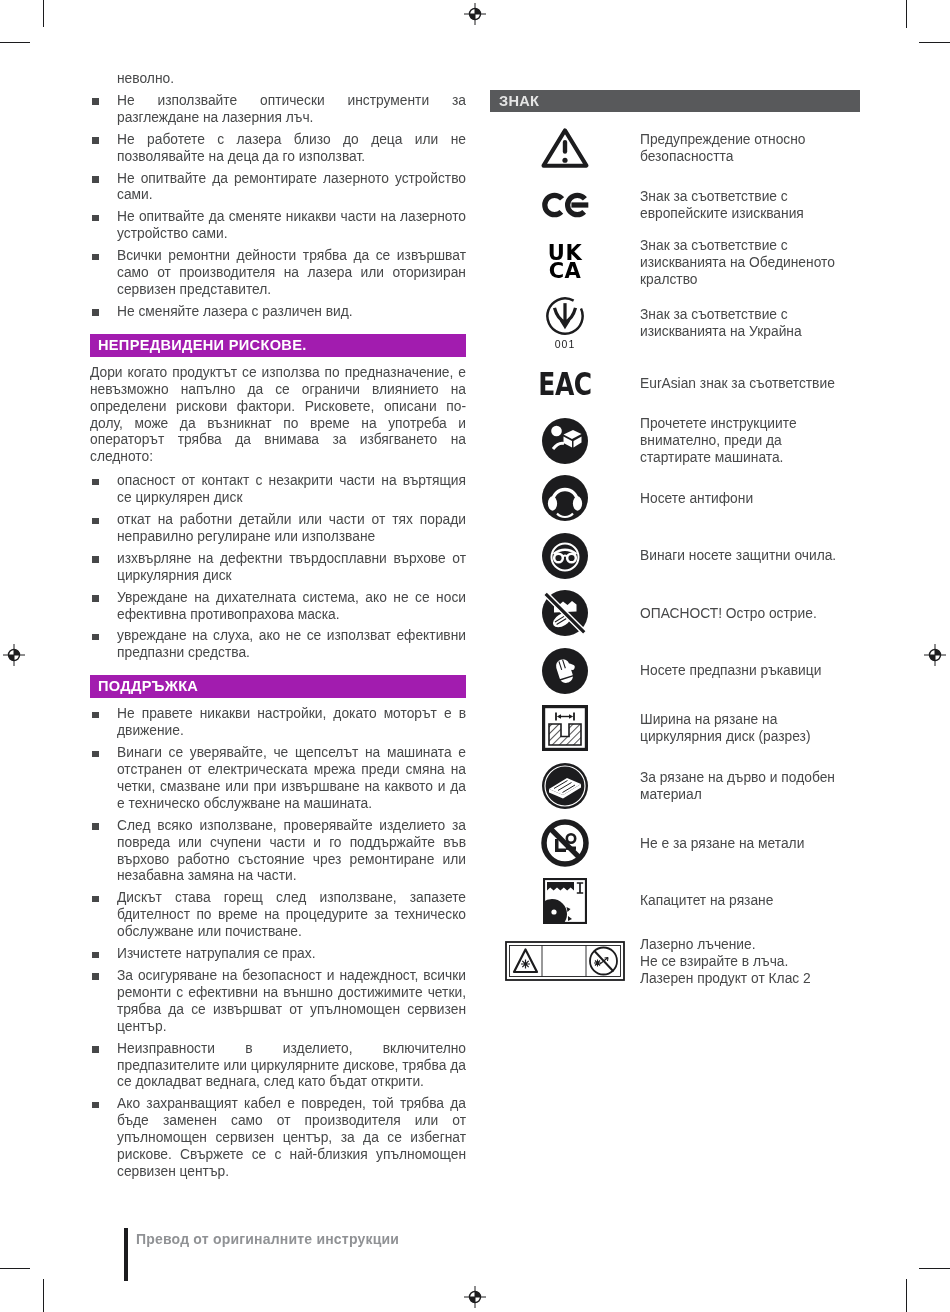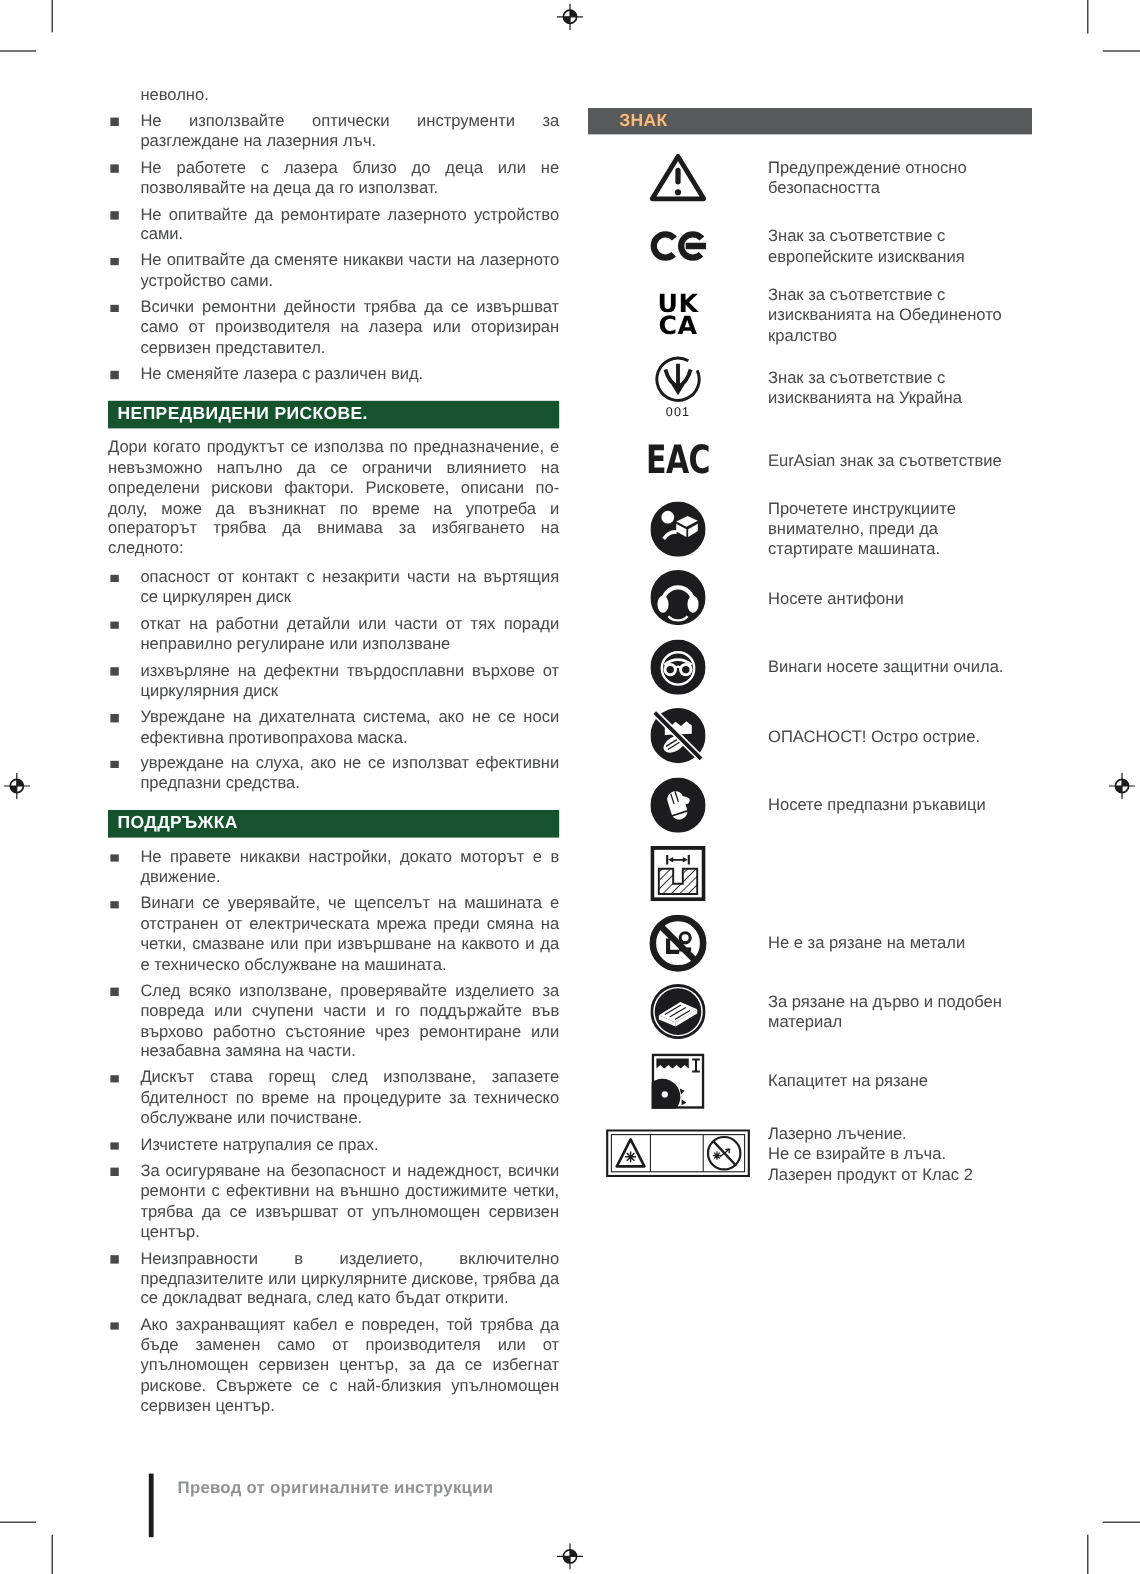--- a/index.html
+++ b/index.html
@@ -15,41 +15,41 @@
   
   .col-left{position:absolute;left:90px;top:71px;width:376px;}
   .col-right{position:absolute;left:490px;top:90px;width:370px;}
   
   .body-txt{font-size:13.8px;line-height:16.9px;text-align:justify;color:#474849;}
   .cont-line{margin-left:27px;margin-bottom:5px;}
   .bullet{position:relative;margin-bottom:5px;}
   .bullet .bsq{position:absolute;left:2px;top:5.5px;width:6.5px;height:6.5px;background:#474849;}
   .bullet .btxt{margin-left:27px;}
   .secbar{
-    background:#14532d;color:#ffffff;font-weight:bold;font-size:14.6px;
+    background:#a21caf;color:#ffffff;font-weight:bold;font-size:14.6px;
     height:23px;line-height:23px;padding-left:8px;letter-spacing:.3px;
     margin:13px 0 8px 0;
   }
   .para{margin-bottom:7px;}
   
   .signbar{
-    background:#58595b;color:#fdba74;font-weight:bold;font-size:14.6px;
-    height:22px;line-height:22px;padding-left:26px;letter-spacing:.3px;
+    background:#58595b;color:#e5e5e5;font-weight:bold;font-size:14.6px;
+    height:22px;line-height:22px;padding-left:9px;letter-spacing:.3px;
   }
   .signs{margin-top:7px;}
   .srow{display:flex;align-items:center;min-height:57.5px;}
   .srow.tall{min-height:63px;}
   .sicon{width:150px;display:flex;flex-direction:column;align-items:center;justify-content:center;flex-shrink:0;}
   .stext{flex:1;font-size:13.8px;line-height:17px;color:#474849;white-space:pre-line;padding-right:4px;}
   .ukca{font-weight:bold;font-size:21px;line-height:.84;letter-spacing:.5px;color:#000000;text-align:center;font-family:"DejaVu Sans","Liberation Sans",sans-serif;}
   .eac{font-weight:bold;font-size:25px;color:#1c1c1e;transform:scaleY(1.3);letter-spacing:-.5px;font-family:"DejaVu Sans","Liberation Sans",sans-serif;}
   .uacode{font-size:10.5px;color:#1c1c1e;text-align:center;margin-top:1px;letter-spacing:1px;}
   
   .footbar{position:absolute;left:124px;top:1228px;width:3.5px;height:53px;background:#1c1c1e;}
-  .foottxt{position:absolute;left:148px;top:1231px;font-size:14px;font-weight:bold;color:#909295;letter-spacing:.2px;}
+  .foottxt{position:absolute;left:136px;top:1231px;font-size:14px;font-weight:bold;color:#909295;letter-spacing:.2px;}
 </style>
 </head>
 <body>
 
 <div class="mark" style="left:43px;top:0;width:1px;height:27px"></div>
 <div class="mark" style="left:0;top:42px;width:30px;height:1px"></div>
 <div class="mark" style="left:906px;top:0;width:1px;height:28px"></div>
 <div class="mark" style="left:919px;top:42px;width:31px;height:1px"></div>
 <div class="mark" style="left:0;top:1268px;width:30px;height:1px"></div>
 <div class="mark" style="left:43px;top:1279px;width:1px;height:33px"></div>
@@ -321,48 +321,49 @@
               </pattern>
             </defs>
             <rect x="1.6" y="1.6" width="42.8" height="42.8" fill="none" stroke="currentColor" stroke-width="3.2"></rect>
             <path d="M14 7.5 v8 M32 7.5 v8" stroke="currentColor" stroke-width="1.8"></path>
             <path d="M17 11.5 H29" stroke="currentColor" stroke-width="1.4"></path>
             <path d="M14.8 11.5 l4.2-2.3 v4.6z" fill="currentColor"></path>
             <path d="M31.2 11.5 l-4.2-2.3 v4.6z" fill="currentColor"></path>
             <path d="M7 19 H19 V31.5 H27 V19 H39 V40 H7 Z" fill="url(#hatch1)" stroke="currentColor" stroke-width="1.6"></path>
           </svg>
       </div>
-    </div>
-
+      <div class="stext">Ширина на рязане на циркулярния диск (разрез)</div>
+    </div>
+
+
+    <div class="srow">
+      <div class="sicon ic">
+        <svg width="46" height="46" viewBox="0 0 46 46">
+            <circle cx="23" cy="23" r="23" fill="currentColor"></circle>
+            <circle cx="23" cy="23" r="20" fill="none" stroke="#fff" stroke-width="1.2"></circle>
+            <path d="M7 26 L25 15 L39 21 L21 32 Z" fill="#fff"></path>
+            <path d="M7 26 L21 32 L21 35.5 L7 29.5 Z" fill="#fff"></path>
+            <path d="M21 32 L39 21 L39 24.5 L21 35.5 Z" fill="#fff"></path>
+            <path d="M12 25.5 l13.5-8 M16 27.5 l13.5-8 M20.5 29.5 l12.5-7.5" stroke="currentColor" stroke-width="1"></path>
+          </svg>
+      </div>
+      <div class="stext">За рязане на дърво и подобен материал</div>
+    </div>
 
     <div class="srow">
       <div class="sicon ic">
         <svg width="48" height="48" viewBox="0 0 48 48">
             <circle cx="24" cy="24" r="21" fill="none" stroke="currentColor" stroke-width="5.5"></circle>
             <path d="M14 20 v13 h11 v-3.5 h-7.5 v-9.5 z" fill="currentColor"></path>
             <circle cx="30" cy="19.5" r="4.2" fill="none" stroke="currentColor" stroke-width="2.6"></circle>
             <rect x="25" y="27.5" width="10" height="3.4" fill="currentColor"></rect>
             <rect x="1" y="21.5" width="46" height="5.2" fill="currentColor" transform="rotate(45 24 24)"></rect>
           </svg>
       </div>
       <div class="stext">Не е за рязане на метали</div>
-    </div>
-
-    <div class="srow">
-      <div class="sicon ic">
-        <svg width="46" height="46" viewBox="0 0 46 46">
-            <circle cx="23" cy="23" r="23" fill="currentColor"></circle>
-            <circle cx="23" cy="23" r="20" fill="none" stroke="#fff" stroke-width="1.2"></circle>
-            <path d="M7 26 L25 15 L39 21 L21 32 Z" fill="#fff"></path>
-            <path d="M7 26 L21 32 L21 35.5 L7 29.5 Z" fill="#fff"></path>
-            <path d="M21 32 L39 21 L39 24.5 L21 35.5 Z" fill="#fff"></path>
-            <path d="M12 25.5 l13.5-8 M16 27.5 l13.5-8 M20.5 29.5 l12.5-7.5" stroke="currentColor" stroke-width="1"></path>
-          </svg>
-      </div>
-      <div class="stext">За рязане на дърво и подобен материал</div>
     </div>
 
     <div class="srow">
       <div class="sicon ic">
         <svg width="44" height="46" viewBox="0 0 44 46">
             <rect x="1" y="1" width="42" height="44" fill="none" stroke="currentColor" stroke-width="2.2"></rect>
             <path d="M4 4 h27 v8.5 l-3.4-3 -3.4 3 -3.4-3 -3.4 3 -3.4-3 -3.4 3 -3.4-3 -3.2 3 z" fill="currentColor"></path>
             <path d="M37 5 v10 M33.8 5 h6.4 M33.8 15 h6.4" stroke="currentColor" stroke-width="1.7"></path>
             <g fill="currentColor">
               <circle cx="9" cy="36" r="15"></circle>

